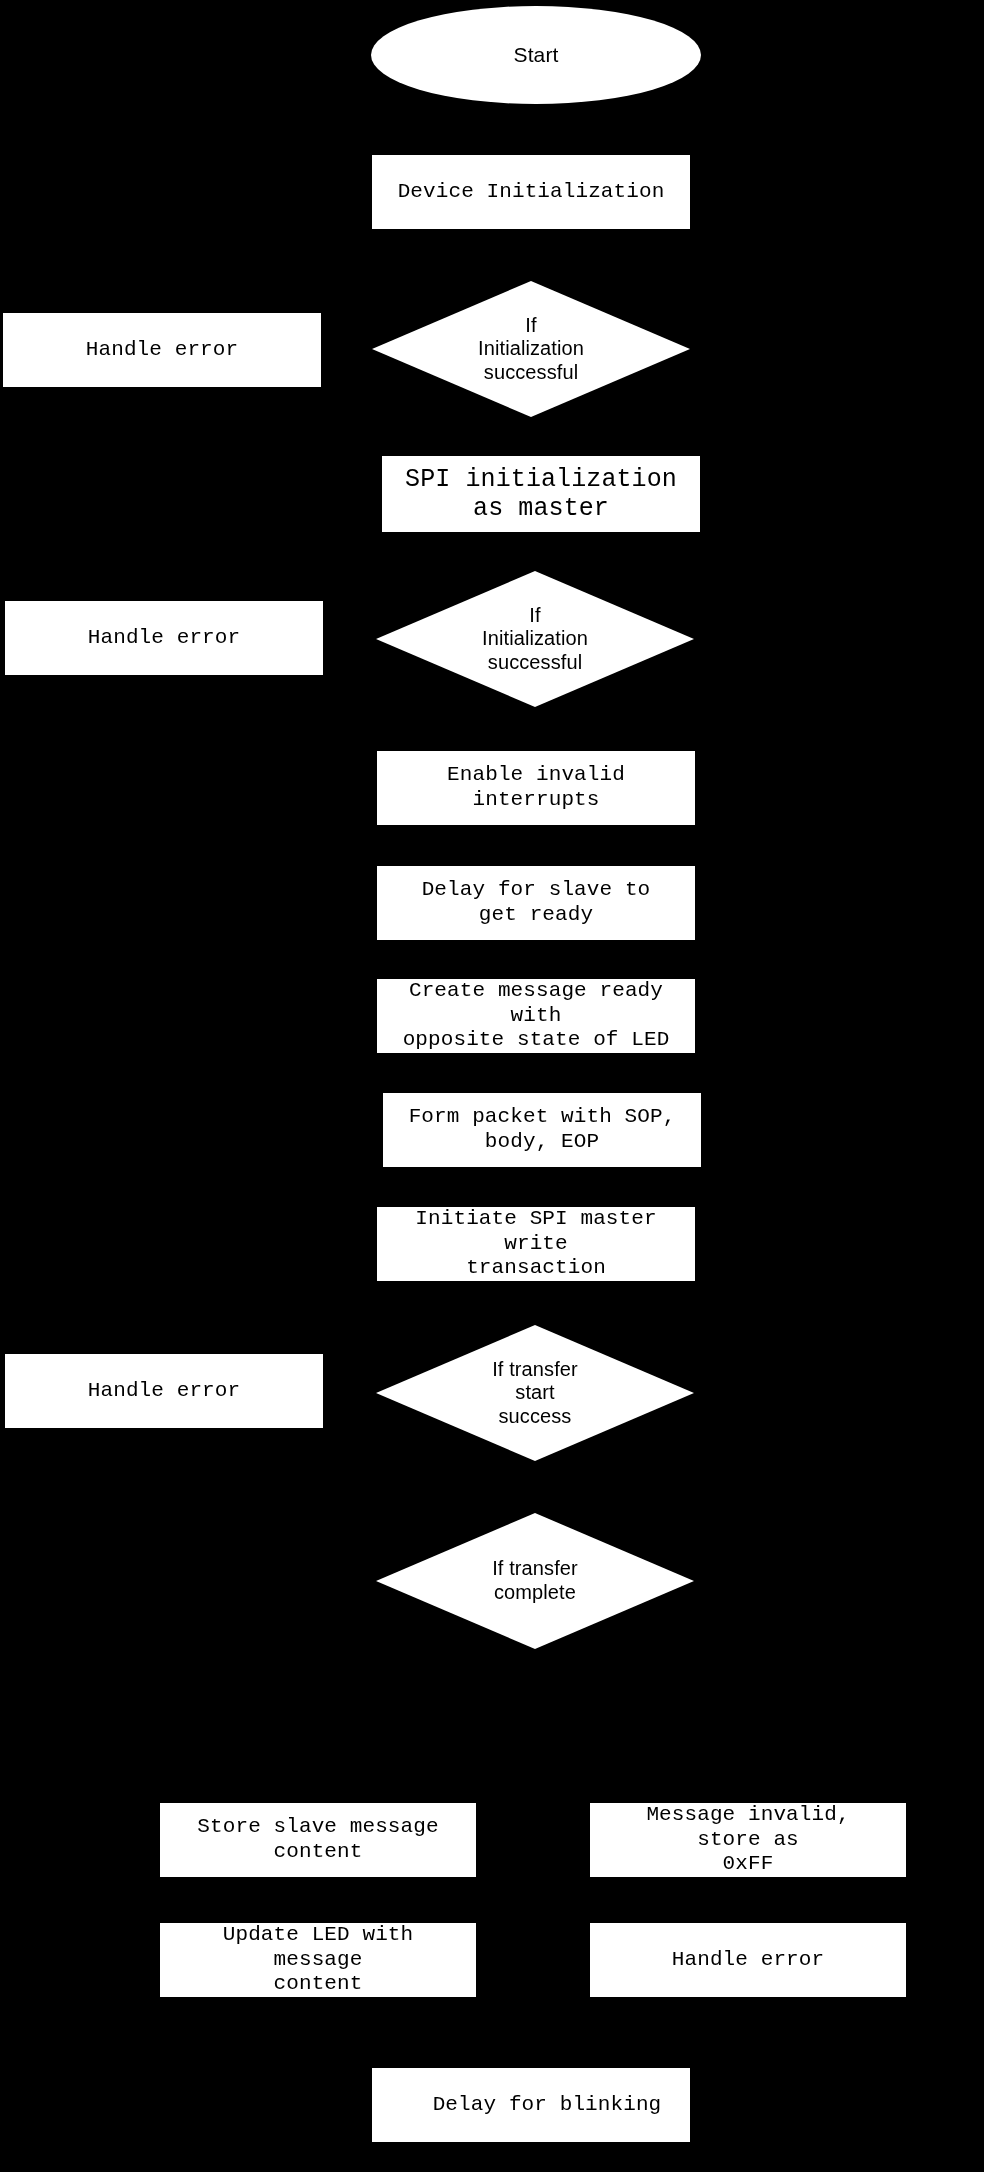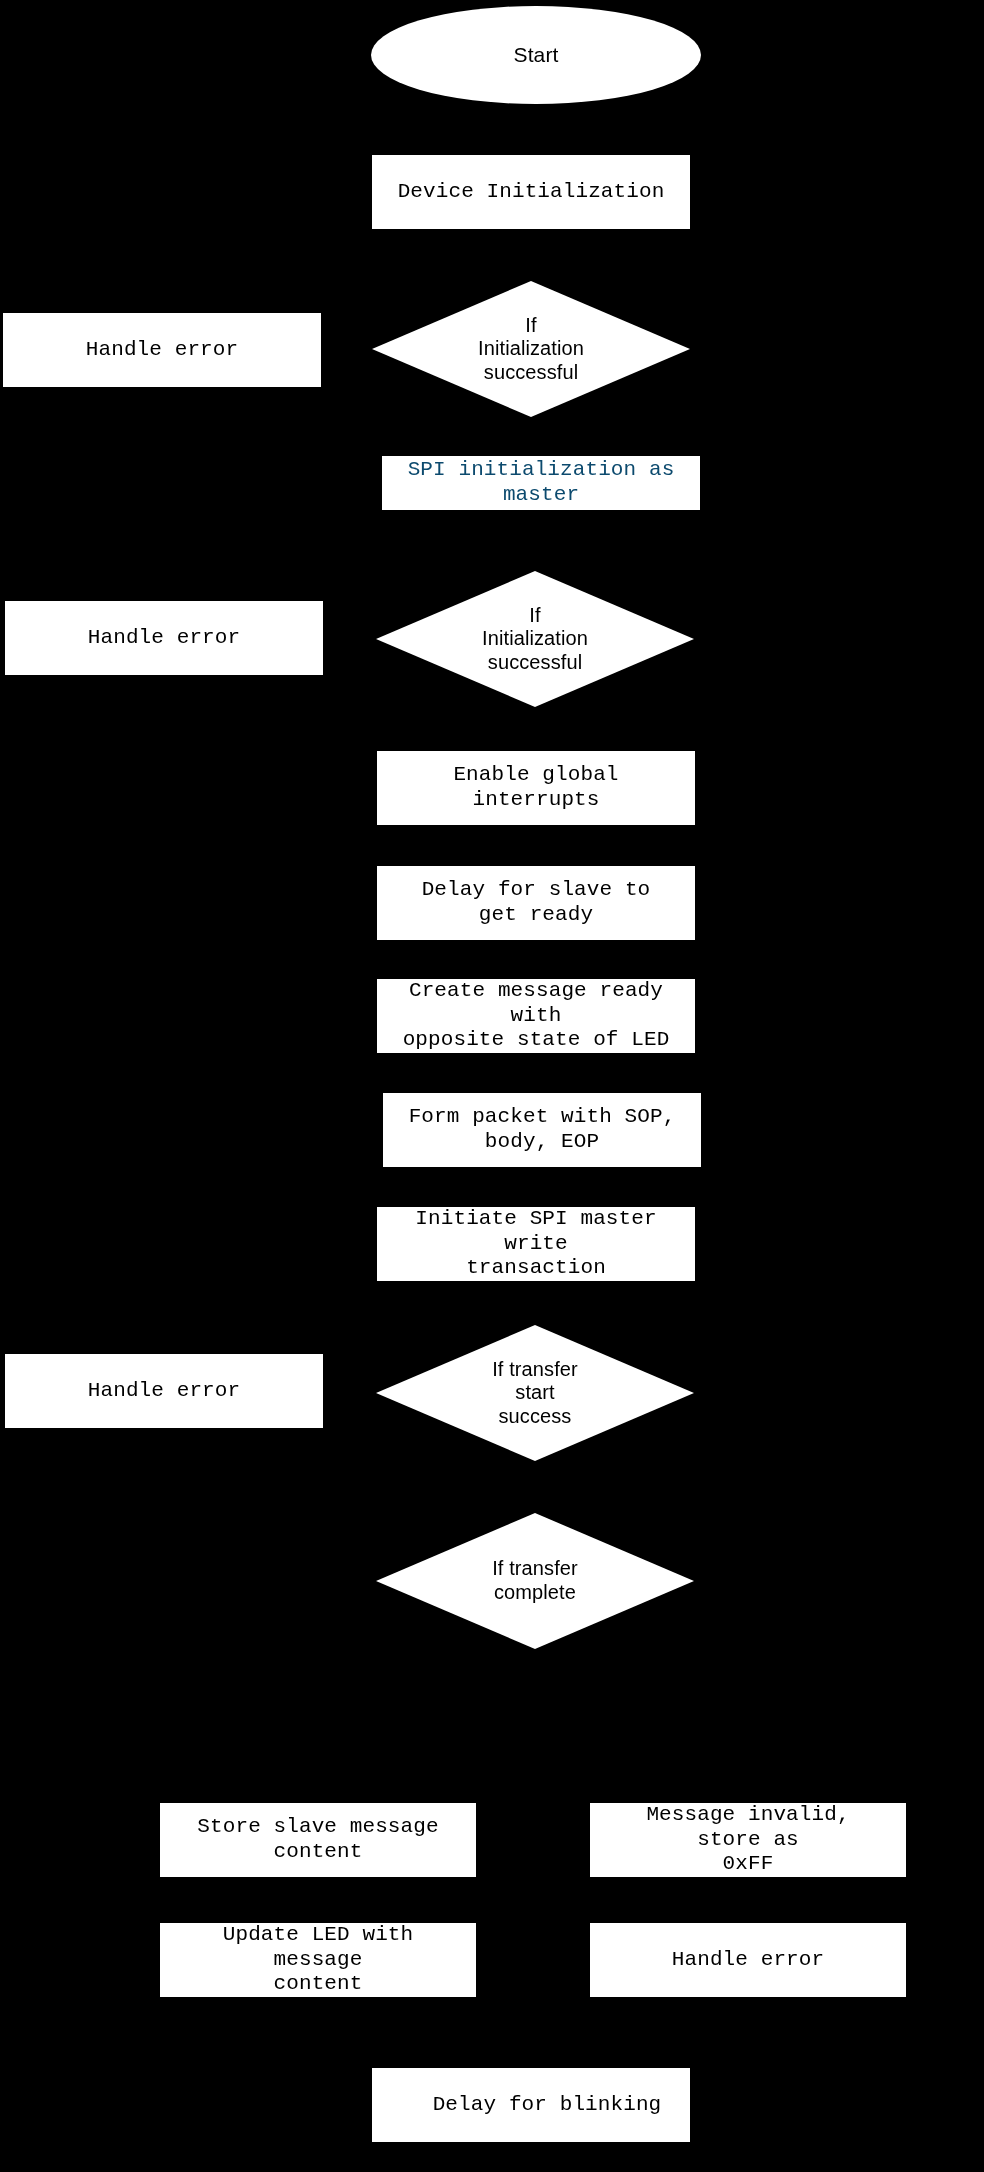--- a/index.html
+++ b/index.html
@@ -61,33 +61,33 @@
       <span class="label">Device Initialization</span>
     </div>
     <div class="node process" style="left: 3px; top: 313px; width: 318px; height: 74px; font-size: 21px; background: rgb(255, 255, 255); color: rgb(0, 0, 0);">
       <span class="label">Handle error</span>
     </div>
     <div class="node decision" style="left: 372px; top: 281px; width: 318px; height: 136px; font-size: 20px; background: rgb(255, 255, 255); color: rgb(0, 0, 0);">
       <span class="label">If
 Initialization
 successful</span>
     </div>
-    <div class="node process" style="left: 382px; top: 456px; width: 318px; height: 54px; font-size: 21px; background: rgb(255, 255, 255); color: #0c4a6e;">
+    <div class="node process" style="left: 382px; top: 456px; width: 318px; height: 76px; font-size: 25px; background: rgb(255, 255, 255); color: #000000;">
       <span class="label">SPI initialization as master</span>
     </div>
     <div class="node process" style="left: 5px; top: 601px; width: 318px; height: 74px; font-size: 21px; background: rgb(255, 255, 255); color: rgb(0, 0, 0);">
       <span class="label">Handle error</span>
     </div>
     <div class="node decision" style="left: 376px; top: 571px; width: 318px; height: 136px; font-size: 20px; background: rgb(255, 255, 255); color: rgb(0, 0, 0);">
       <span class="label">If
 Initialization
 successful</span>
     </div>
     <div class="node process" style="left: 377px; top: 751px; width: 318px; height: 74px; font-size: 21px; background: rgb(255, 255, 255); color: rgb(0, 0, 0);">
-      <span class="label">Enable global interrupts</span>
+      <span class="label">Enable invalid interrupts</span>
     </div>
     <div class="node process" style="left: 377px; top: 866px; width: 318px; height: 74px; font-size: 21px; background: rgb(255, 255, 255); color: rgb(0, 0, 0); justify-content: center;">
       <span class="label">Delay for slave to get ready</span>
     </div>
     <div class="node process" style="left: 377px; top: 979px; width: 318px; height: 74px; font-size: 21px; background: rgb(255, 255, 255); color: rgb(0, 0, 0);">
       <span class="label">Create message ready with
 opposite state of LED</span>
     </div>
     <div class="node process" style="left: 377px; top: 1093px; width: 318px; height: 74px; font-size: 21px; background: rgb(255, 255, 255); color: rgb(0, 0, 0); margin-left: 6px;">
       <span class="label">Form packet with SOP,

